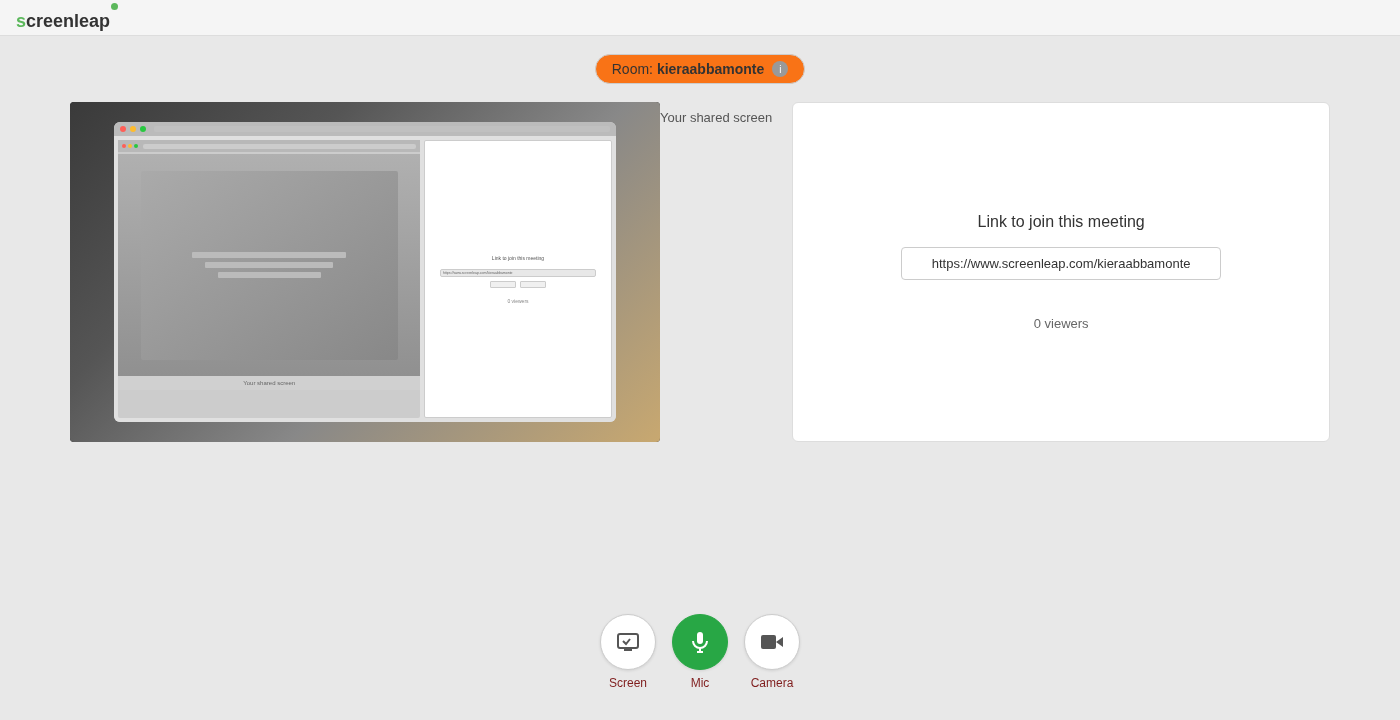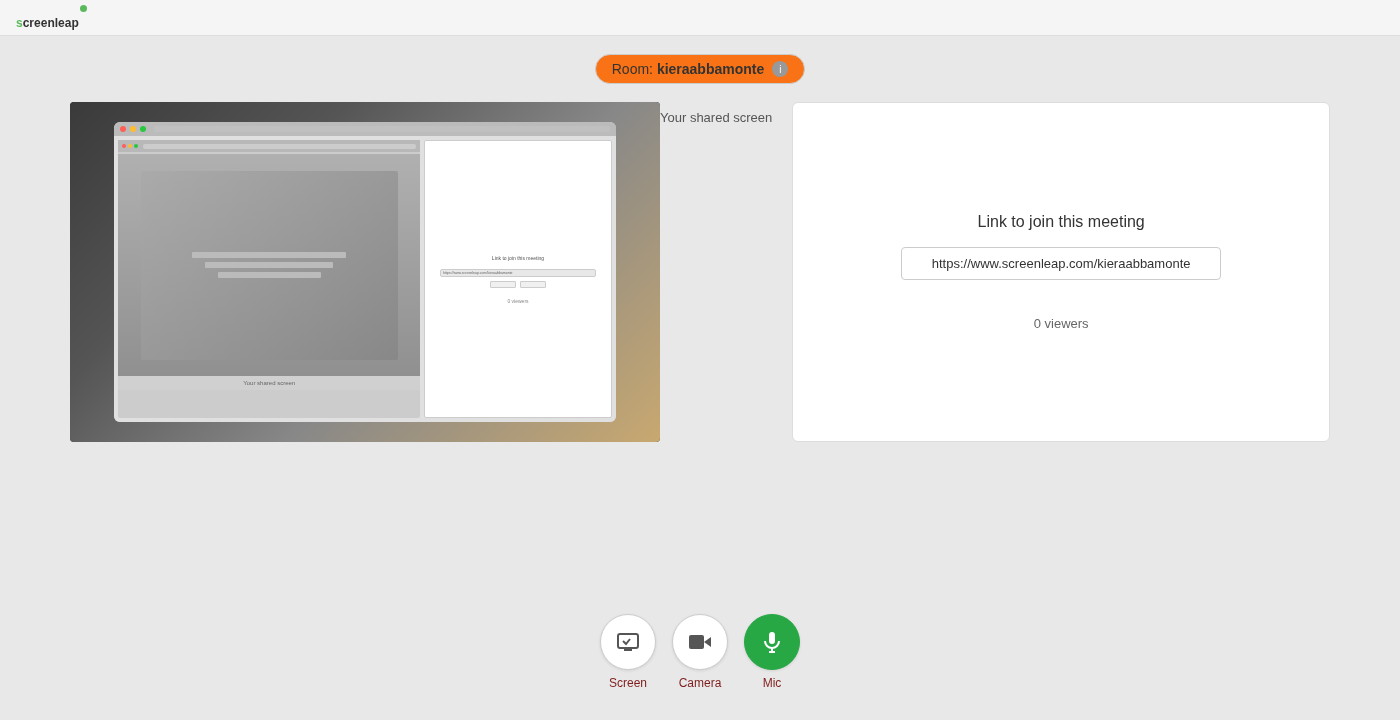--- a/index.html
+++ b/index.html
@@ -19,21 +19,21 @@
       height: 36px;
       display: flex;
       align-items: center;
       padding: 0 16px;
     }
     .logo {
       display: flex;
       align-items: center;
     }
     .logo-text {
-      font-size: 12px;
+      font-size: 18px;
       font-weight: bold;
       color: #333;
     }
     .logo-text span {
       color: #5cb85c;
     }
     .logo-dot {
       width: 8px;
       height: 8px;
       background: #5cb85c;
@@ -391,36 +391,36 @@
         <line x1="8" y1="20" x2="16" y2="20"></line>
         <line x1="12" y1="18" x2="12" y2="20"></line>
         <polyline points="7,11 10,14 14,9" stroke="#555" stroke-width="2" fill="none"></polyline>
       </svg>
     </div>
     <span class="control-label">Screen</span>
   </div>
 
 
   <div class="control-item">
-    <div class="control-btn">
-      <svg class="icon-svg" viewBox="0 0 24 24" fill="#555">
-        <path d="M23 7l-7 5 7 5V7z"></path>
-        <rect x="1" y="5" width="15" height="14" rx="2" ry="2"></rect>
-      </svg>
-    </div>
-    <span class="control-label">Camera</span>
-  </div>
-
-  <div class="control-item">
     <div class="control-btn mic-active">
       <svg class="icon-svg" viewBox="0 0 24 24" fill="white">
         <rect x="9" y="2" width="6" height="12" rx="3" fill="white"></rect>
         <path d="M5 11c0 3.87 3.13 7 7 7s7-3.13 7-7" stroke="white" stroke-width="2" fill="none"></path>
         <line x1="12" y1="18" x2="12" y2="22" stroke="white" stroke-width="2"></line>
         <line x1="9" y1="22" x2="15" y2="22" stroke="white" stroke-width="2"></line>
       </svg>
     </div>
     <span class="control-label">Mic</span>
   </div>
 
+  <div class="control-item">
+    <div class="control-btn">
+      <svg class="icon-svg" viewBox="0 0 24 24" fill="#555">
+        <path d="M23 7l-7 5 7 5V7z"></path>
+        <rect x="1" y="5" width="15" height="14" rx="2" ry="2"></rect>
+      </svg>
+    </div>
+    <span class="control-label">Camera</span>
+  </div>
+
 
 
 </div>
 
 </body></html>

